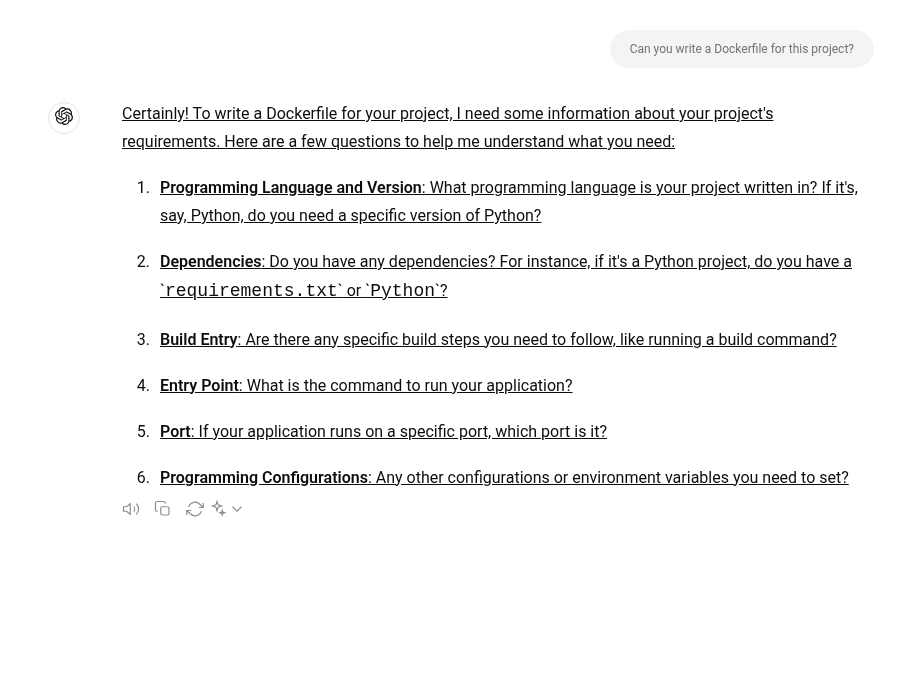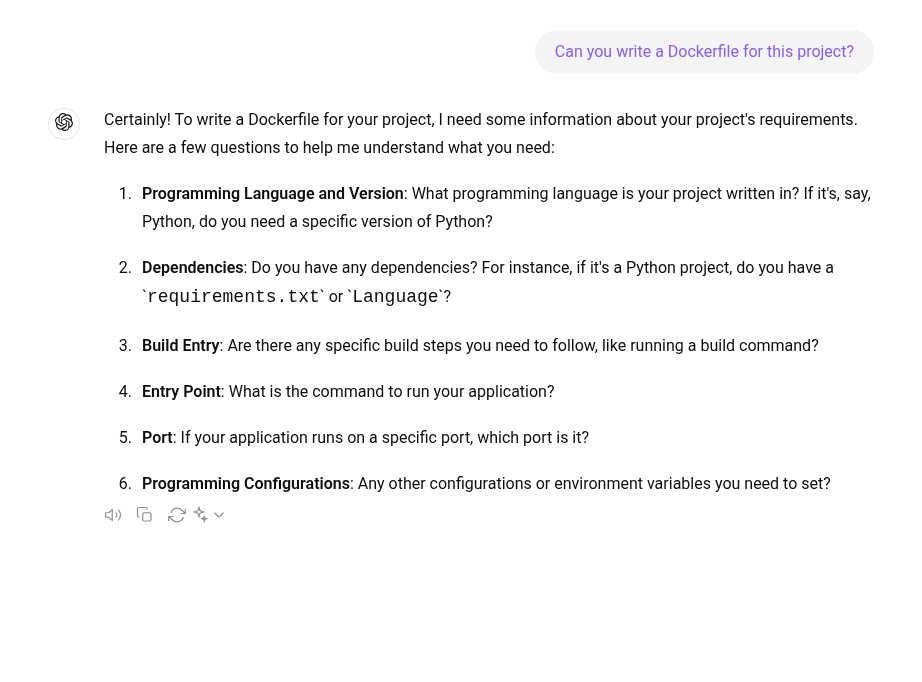--- a/index.html
+++ b/index.html
@@ -20,27 +20,28 @@
     }
     .user-message-row {
       display: flex;
       justify-content: flex-end;
       margin-bottom: 32px;
     }
     .user-bubble {
       background-color: #f4f4f4;
       border-radius: 24px;
       padding: 10px 20px;
-      font-size: 16px;
-      color: #8b5cf6;
+      font-size: 12px;
+      color: #737373;
       line-height: 1.5;
     }
     .assistant-row {
       display: flex;
-      gap: 24px;
+      gap: 42px;
+      text-decoration: underline;
     }
     .avatar {
       width: 32px;
       height: 32px;
       border-radius: 50%;
       background-color: #ffffff;
       border: 1px solid #e5e5e5;
       display: flex;
       align-items: center;
       justify-content: center;
@@ -134,21 +135,21 @@
     </div>
 
     <div class="assistant-content">
       <p class="intro-text">Certainly! To write a Dockerfile for your project, I need some information about your project's requirements. Here are a few questions to help me understand what you need:</p>
 
       <ol>
         <li>
           <span class="bold">Programming Language and Version</span><span>: What programming language is your project written in? If it's, say, Python, do you need a specific version of Python?</span>
         </li>
         <li>
-          <span class="bold">Dependencies</span><span>: Do you have any dependencies? For instance, if it's a Python project, do you have a </span>`<code>requirements.txt</code>`<span> or </span>`<code>Language</code>`<span>?</span>
+          <span class="bold">Dependencies</span><span>: Do you have any dependencies? For instance, if it's a Python project, do you have a </span>`<code>requirements.txt</code>`<span> or </span>`<code>Python</code>`<span>?</span>
         </li>
         <li>
           <span class="bold">Build Entry</span><span>: Are there any specific build steps you need to follow, like running a build command?</span>
         </li>
         <li>
           <span class="bold">Entry Point</span><span>: What is the command to run your application?</span>
         </li>
         <li>
           <span class="bold">Port</span><span>: If your application runs on a specific port, which port is it?</span>
         </li>

